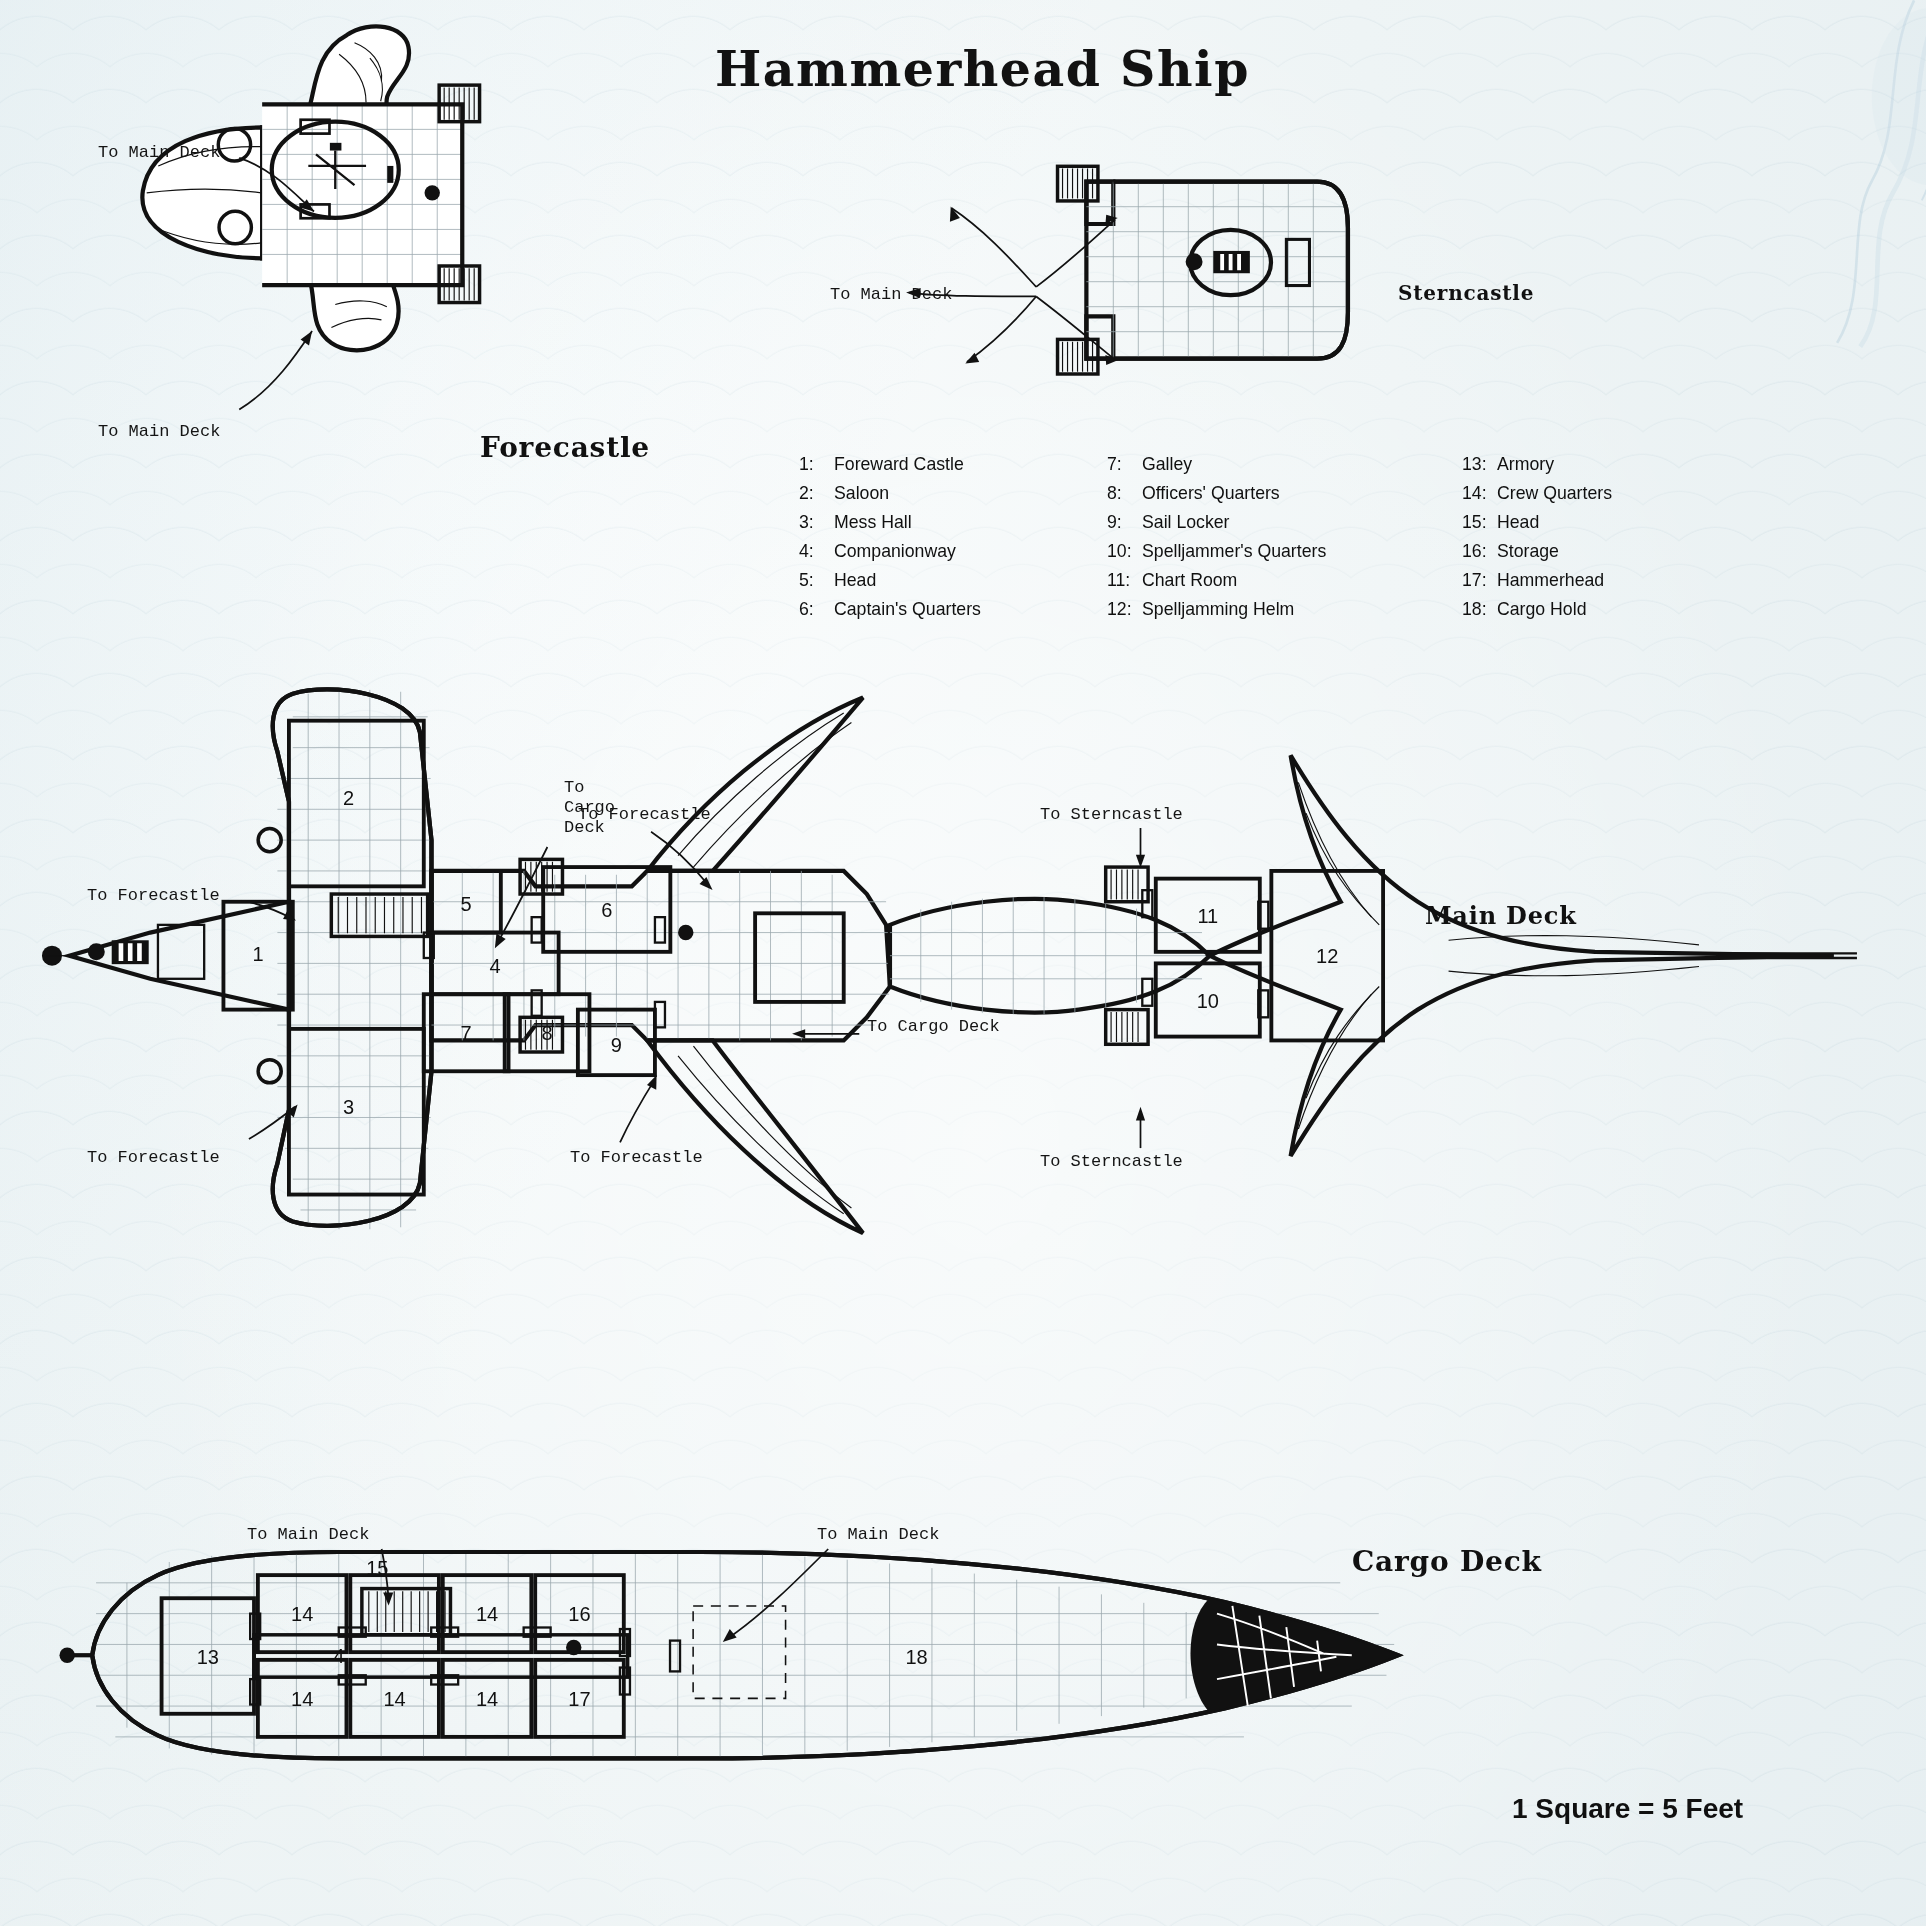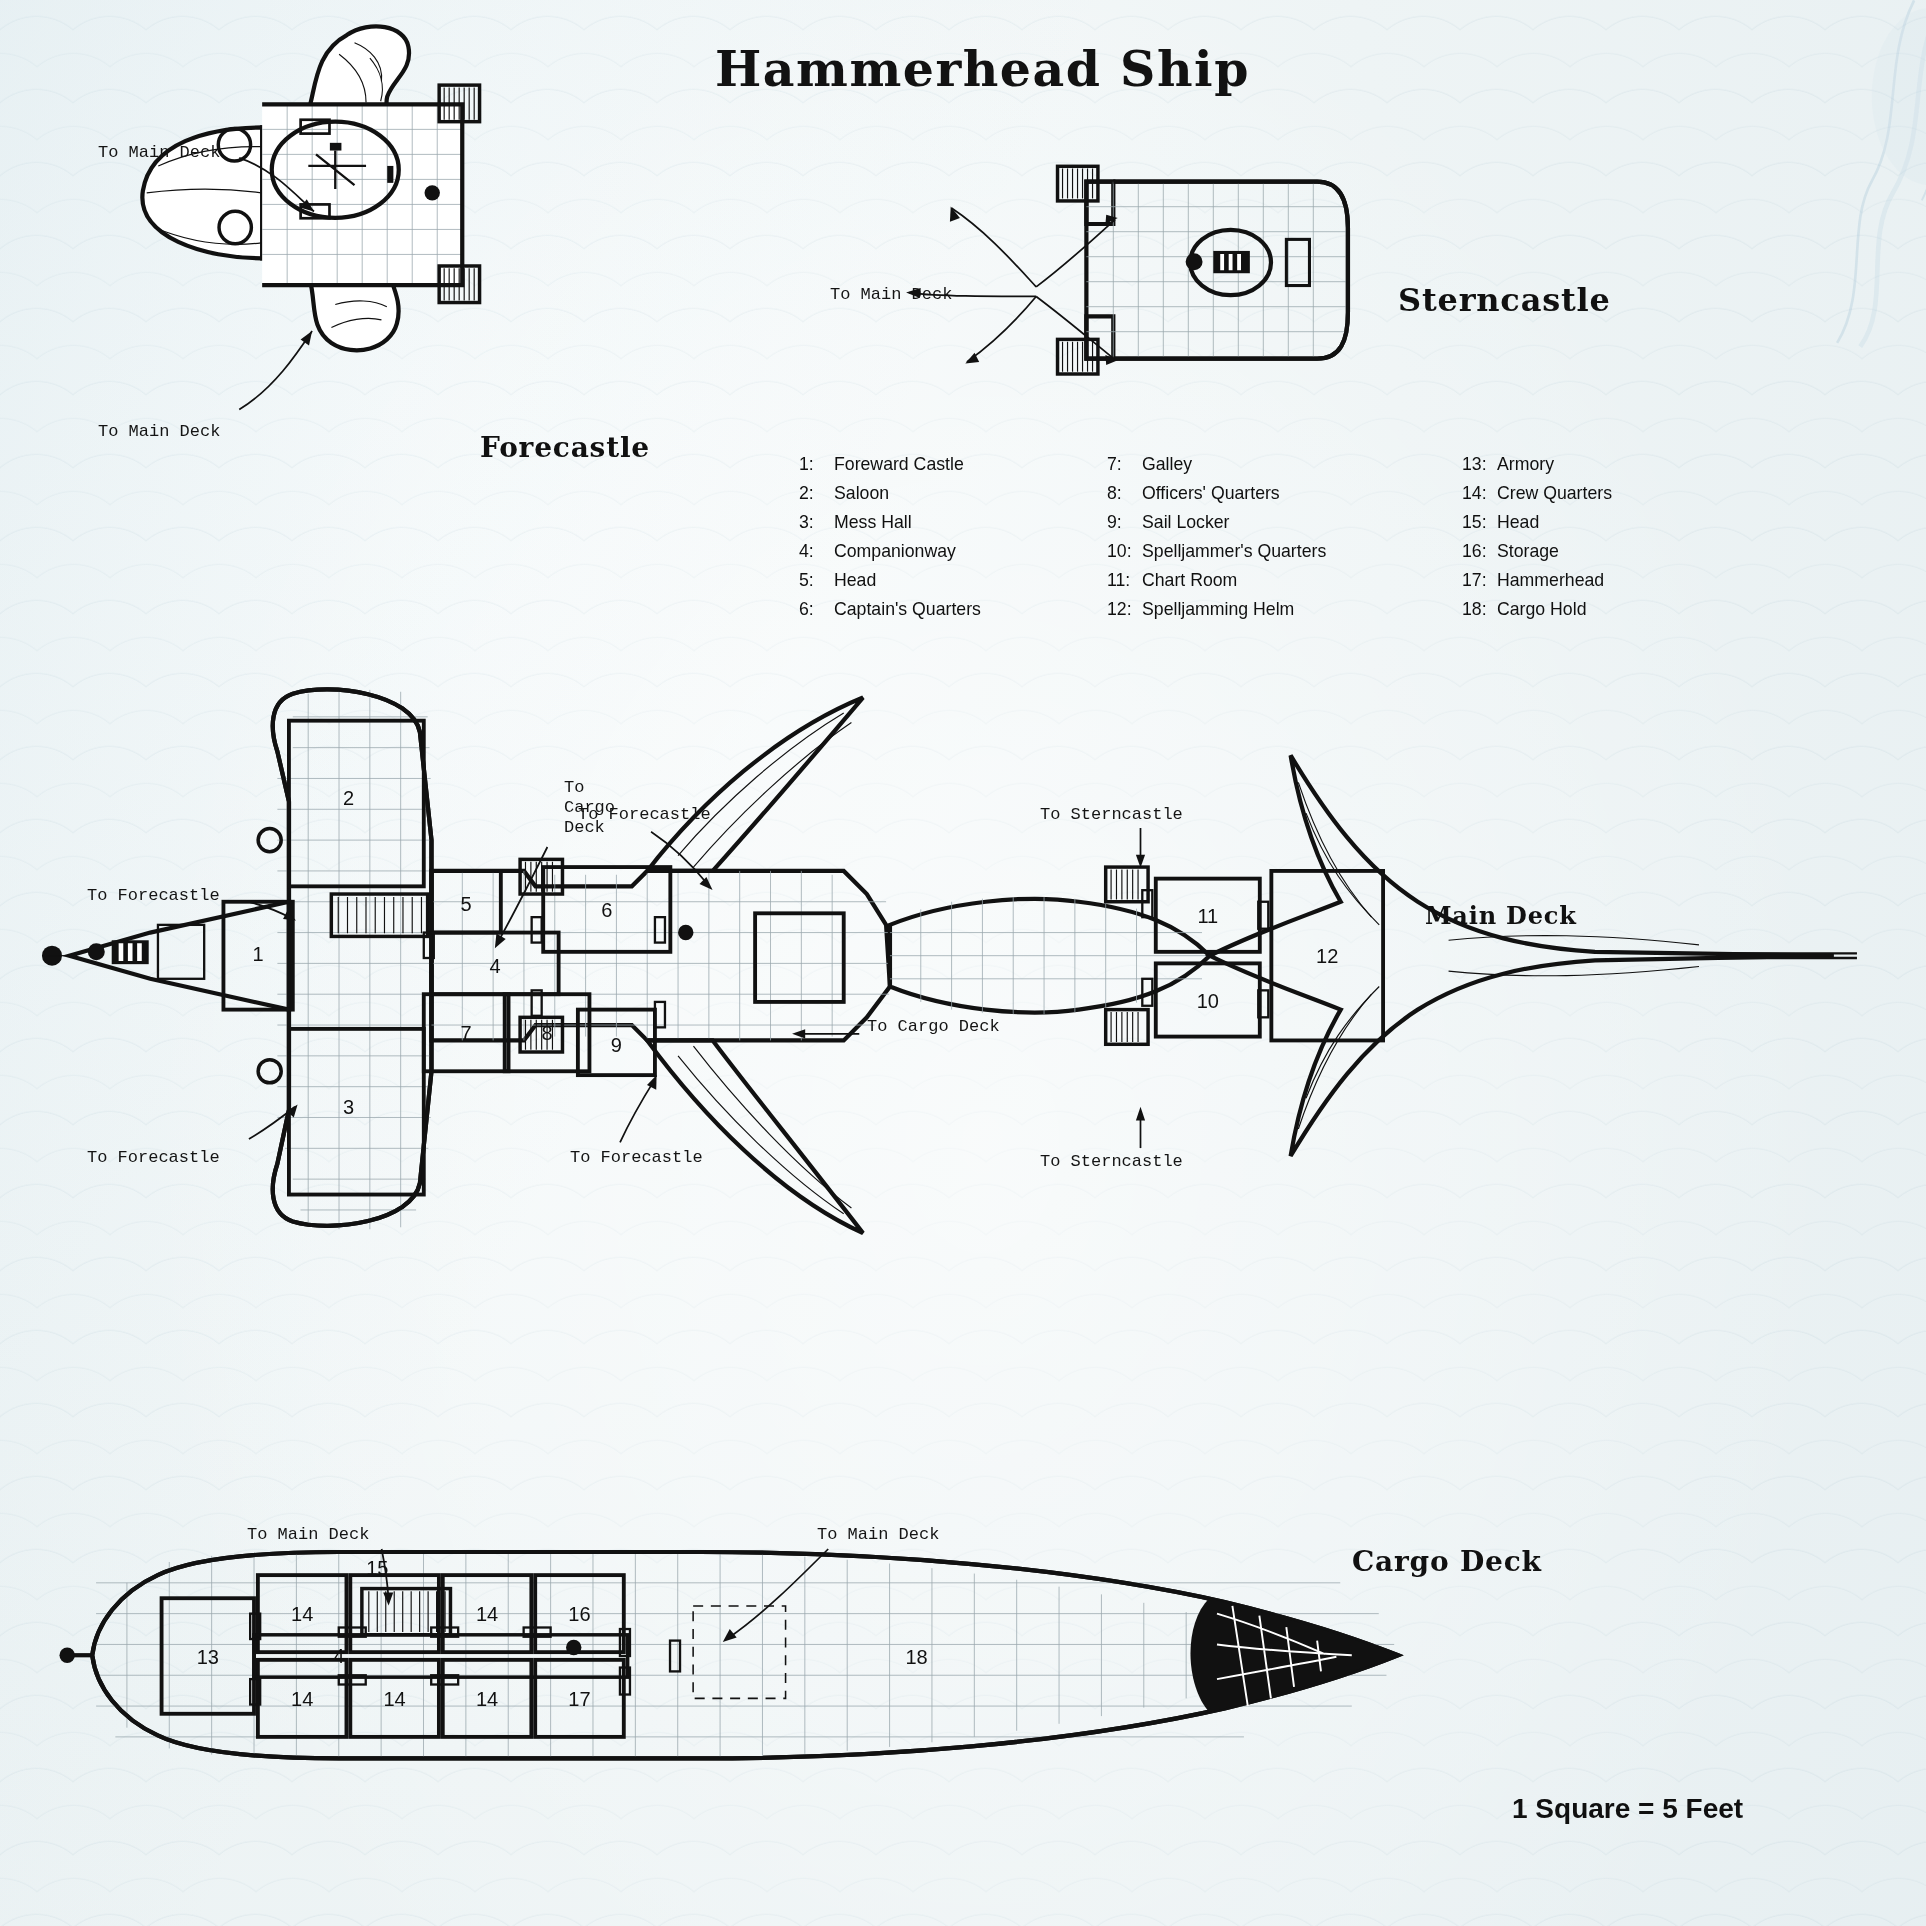--- a/index.html
+++ b/index.html
@@ -229,21 +229,21 @@
     <path class="arrow" d="M1010 275 C 950 210, 880 130, 790 70"></path>
     <path class="arrow" d="M1010 275 C 1090 215, 1160 150, 1215 100"></path>
     <path class="arrow" d="M1010 300 C 1090 360, 1160 420, 1212 462"></path>
     <path class="blk" d="M672 290 L710 278 L708 304 Z"></path>
     <path class="blk" d="M788 66 L812 96 L786 106 Z"></path>
     <path class="blk" d="M1222 96 L1190 112 L1192 88 Z"></path>
     <path class="blk" d="M1222 466 L1190 452 L1192 478 Z"></path>
     <path class="blk" d="M826 474 L850 446 L862 470 Z"></path>
   </svg>
 
-  <div class="smallcaps-head" style="left:1398px; top:281px; font-size:32px;text-align:right;">Sterncastle</div>
+  <div class="smallcaps-head" style="left:1398px; top:281px; font-size:20px;text-align:right;">Sterncastle</div>
 
   <div class="legend" style="left:799px; top:455px; width:1002px; height:193px;">
     <div class="legend-col" id="legcol0" style="left:0px;">
         <div class="legend-row">
           <span class="legend-num">1:</span>
           <span>Foreward Castle</span>
         </div>
         <div class="legend-row">
           <span class="legend-num">2:</span>
           <span>Saloon</span>

